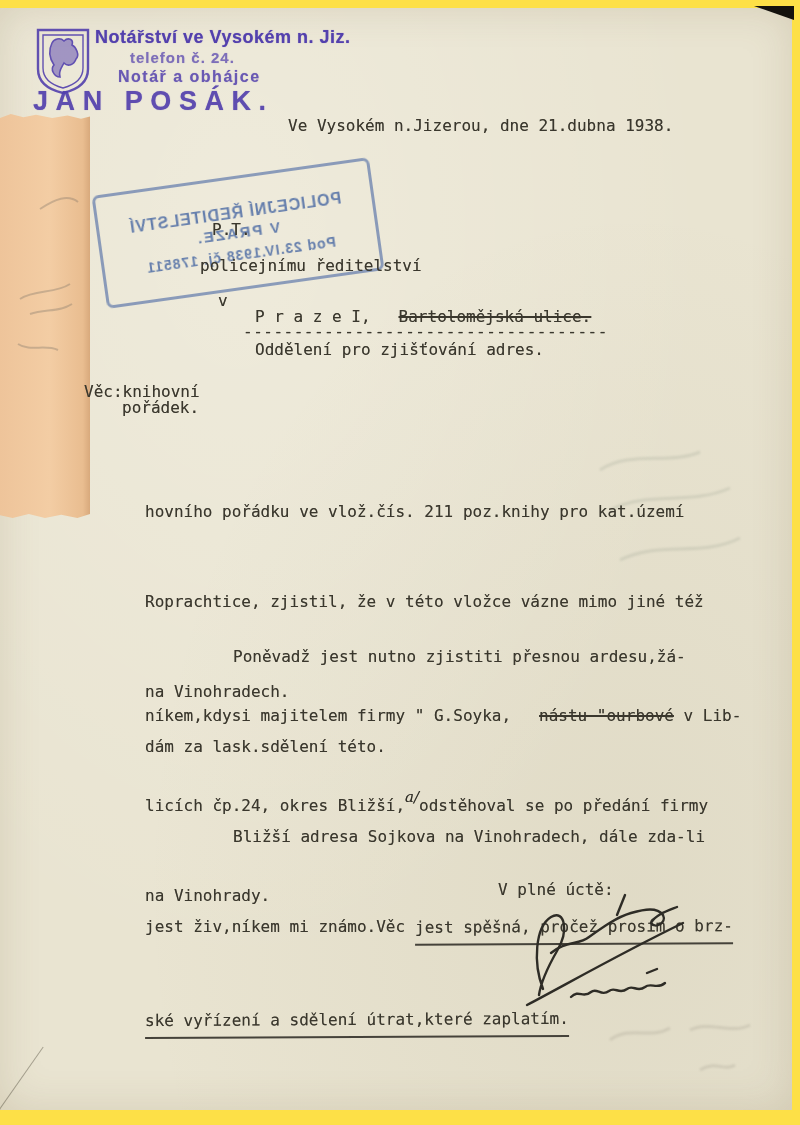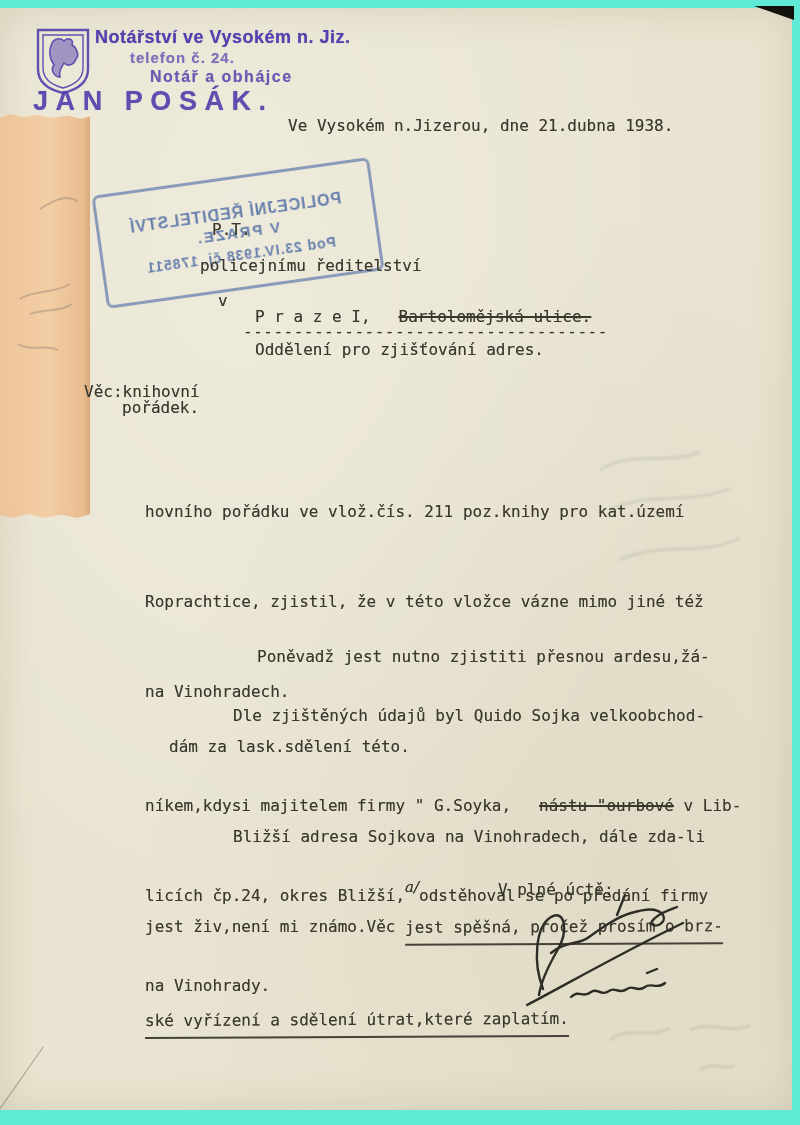--- a/index.html
+++ b/index.html
@@ -1,16 +1,16 @@
 <!DOCTYPE html>
 <html><head>
 <meta charset="utf-8">
 <style>
   html,body{margin:0;padding:0;background:#0c0b08;}
-  .scan{position:relative;width:800px;height:1125px;background:#5eead4;overflow:hidden;
+  .scan{position:relative;width:800px;height:1125px;background:#fde047;overflow:hidden;
         font-family:"DejaVu Sans Mono",monospace;}
   .paper{position:absolute;left:0;top:8px;width:792px;height:1102px;
          background:
            radial-gradient(ellipse at 30% 20%, rgba(255,255,250,.25), rgba(0,0,0,0) 60%),
            radial-gradient(ellipse at 80% 80%, rgba(120,110,70,.08), rgba(0,0,0,0) 55%),
            #e9e4d1;
          box-shadow: inset 0 0 40px rgba(120,100,60,.18);}
   .corner-tr{position:absolute;right:6px;top:6px;width:0;height:0;
              border-top:14px solid #14120d;border-left:40px solid transparent;}
   .crease-bl{position:absolute;left:-8px;bottom:4px;width:90px;height:1px;
@@ -21,21 +21,21 @@
          background:linear-gradient(90deg,#eec49a 0%,#f3cda4 55%,#e9bd90 92%,#d8a97c 100%);
          clip-path:polygon(0 1%,12% 0,26% .8%,40% .2%,58% 1%,75% .4%,90% 1.2%,100% .6%,
                            100% 99%,86% 100%,68% 99.2%,50% 100%,32% 99%,14% 100%,0 99.3%);}
   .strip svg{position:absolute;left:0;top:0;}
 
   
   .lh{position:absolute;color:#5340ad;text-shadow:0 0 1px rgba(83,64,173,.55);
       font-family:"Liberation Sans",sans-serif;font-weight:bold;z-index:3;}
   .lh-1{left:95px;top:27px;font-size:18px;letter-spacing:.5px;}
   .lh-2{left:130px;top:49px;font-size:15px;opacity:.72;letter-spacing:1px;}
-  .lh-3{left:118px;top:68px;font-size:16px;opacity:.85;letter-spacing:1.5px;margin-left:32px;}
+  .lh-3{left:118px;top:68px;font-size:16px;opacity:.85;letter-spacing:1.5px;}
   .lh-name{left:33px;top:86px;font-size:27px;letter-spacing:.28em;opacity:.92;}
   .emblem{position:absolute;left:34px;top:27px;z-index:3;}
 
   
   .stamp{position:absolute;left:98px;top:176px;width:274px;height:108px;z-index:1;
          transform:rotate(-8deg) scaleX(-1);
          border:3px solid rgba(84,112,168,.65);border-radius:7px;
          display:flex;flex-direction:column;align-items:center;justify-content:center;
          color:rgba(78,108,165,.85);font-family:"Liberation Sans",sans-serif;
          font-weight:bold;filter:blur(.4px);}
@@ -105,35 +105,34 @@
 
   <div class="t" style="left:84px;top:382px;text-align:center;">Věc:knihovní</div>
   <div class="t" style="left:122px;top:398px;">pořádek.</div>
 
   <div class="block" style="top:437px;">
     <div>hovního pořádku ve vlož.čís. 211 poz.knihy pro kat.území</div>
     <div>Roprachtice, zjistil, že v této vložce vázne mimo jiné též</div>
     <div>na Vinohradech.</div>
   </div>
 
-  <div class="block" style="top:582px;margin-left:24px;">
+  <div class="block" style="top:582px;">
     <div class="ind">Poněvadž jest nutno zjistiti přesnou ardesu,žá-</div>
     <div>dám za lask.sdělení této.</div>
   </div>
 
   <div class="block" style="top:641px;">
-    <div class="ind">Dle zjištěných údajů byl Quido Sojka velkoobchod-</div>
     <div><span>níkem,kdysi majitelem firmy " G.Soyka,</span><span class="struck">nástu "ourbové</span><span> v Lib-</span></div>
     <div><span>licích čp.24, okres Bližší,</span><span class="hw-ins">a/</span><span>odstěhoval se po předání firmy</span></div>
     <div>na Vinohrady.</div>
   </div>
 
   <div class="block" style="top:762px;">
     <div class="ind">Bližší adresa Sojkova na Vinohradech, dále zda-li</div>
-    <div><span>jest živ,není mi známo.Věc </span><span class="ul">jest spěšná, pročež prosím o brz-</span></div>
+    <div><span>jest živ,níkem mi známo.Věc </span><span class="ul">jest spěšná, pročež prosím o brz-</span></div>
     <div><span class="ul">ské vyřízení a sdělení útrat,které zaplatím.</span></div>
   </div>
 
   <div class="t" style="left:498px;top:880px;">V plné úctě:</div>
   <svg class="sig" width="200" height="120" viewBox="0 0 200 120">
     <g stroke="#2e2c26" stroke-width="2.4" fill="none" stroke-linecap="round">
       <path d="M120,2 L112,22"></path>
       <path d="M38,96 C28,70 30,34 46,24 C60,16 64,38 52,58 C44,72 36,88 34,102"></path>
       <path d="M46,60 C60,48 74,52 84,44 C98,34 112,24 126,20 C140,16 152,14 158,22 C162,30 150,36 146,30 C150,22 162,18 172,14"></path>
       <path d="M22,112 C60,92 120,58 178,30"></path>

